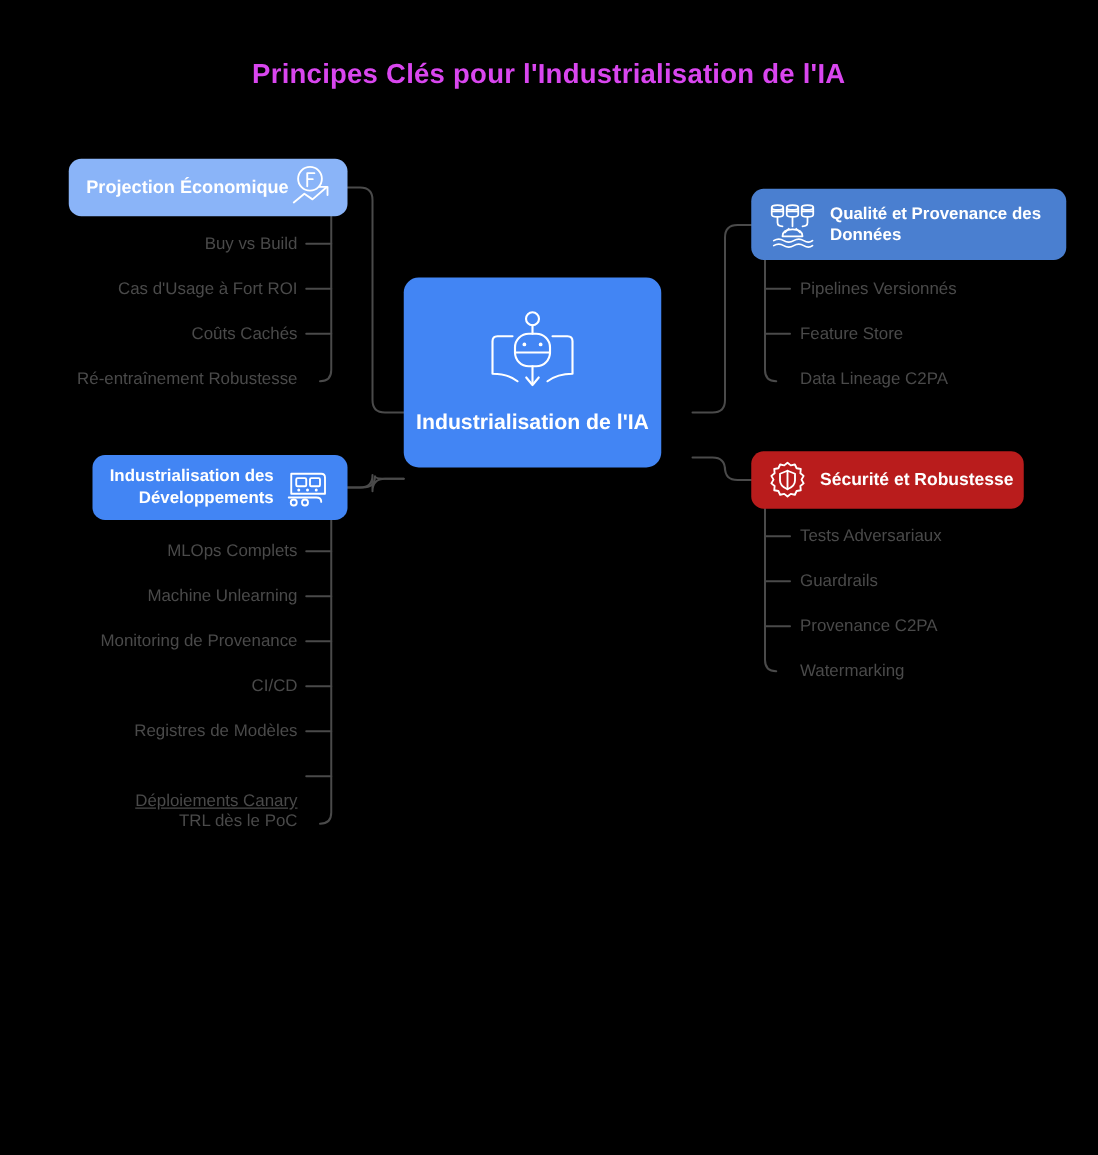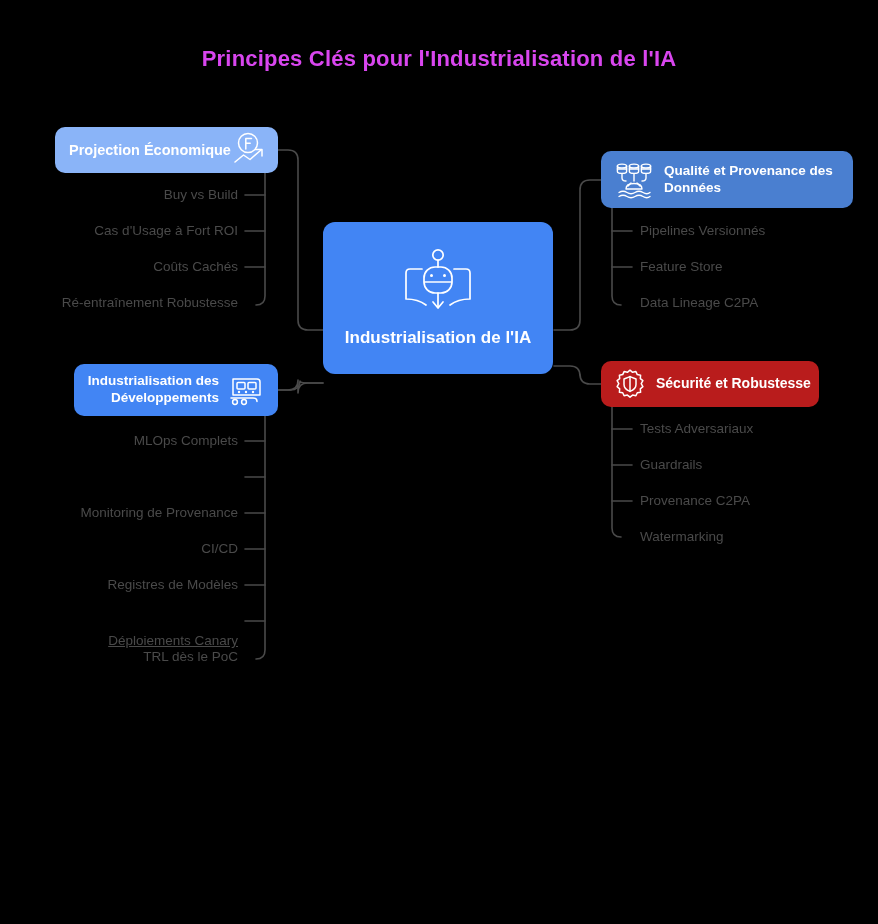--- a/index.html
+++ b/index.html
@@ -69,21 +69,21 @@
     display: flex;
     align-items: center;
     justify-content: center;
   }
   .node .node-icon svg { display: block; }
 
   
   #node-center {
     left: 323px;
     top: 222px;
-    width: 230px;
+    width: 206px;
     height: 152px;
     background: #4285f4;
     border-radius: 12px;
     flex-direction: column;
     justify-content: center;
     gap: 14px;
   }
   #node-center .node-label {
     font-size: 17px;
     text-align: center;
@@ -249,20 +249,21 @@
           <circle cx="26" cy="19" r="1.2" fill="#ffffff" stroke="none"></circle>
           <path d="M4 25 H26 Q30 25 30 28.5"></path>
           <circle cx="8" cy="29" r="2.4"></circle>
           <circle cx="17" cy="29" r="2.4"></circle>
         </g>
       </svg>
     </span>
   </div>
 
   <div class="leaf right-aligned" style="left:20px; top:433px; width:218px;">MLOps Complets</div>
+  <div class="leaf right-aligned" style="left:20px; top:469px; width:218px;">Machine Unlearning</div>
   <div class="leaf right-aligned" style="left:20px; top:505px; width:218px;">Monitoring de Provenance</div>
   <div class="leaf right-aligned" style="left:20px; top:541px; width:218px;">CI/CD</div>
   <div class="leaf right-aligned" style="left:20px; top:577px; width:218px;">Registres de Modèles</div>
   <div class="leaf right-aligned" style="left:20px; top:633px; width:218px;text-decoration:underline;">Déploiements Canary</div>
   <div class="leaf right-aligned" style="left:20px; top:649px; width:218px;">TRL dès le PoC</div>
 
   <div class="node" id="node-data">
     <span class="node-icon">
       <svg width="40" height="40" viewBox="0 0 40 40">
         <g fill="none" stroke="#ffffff" stroke-width="1.4" stroke-linecap="round" stroke-linejoin="round">

